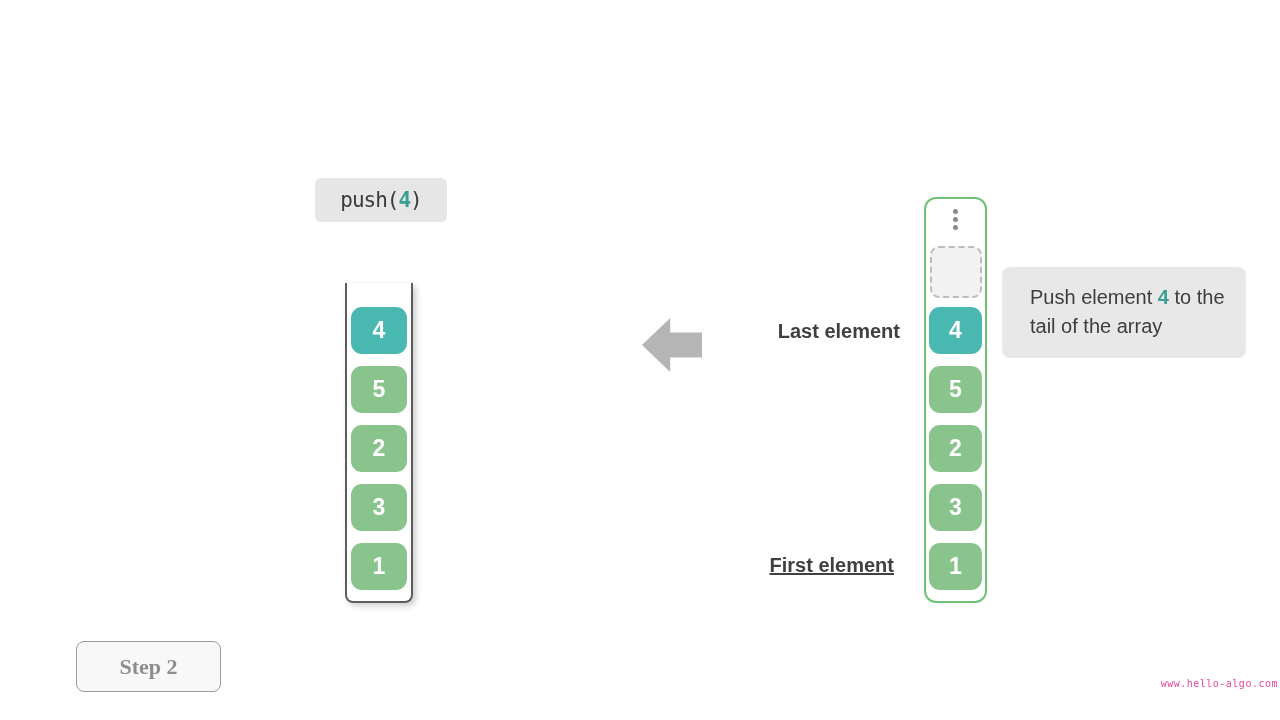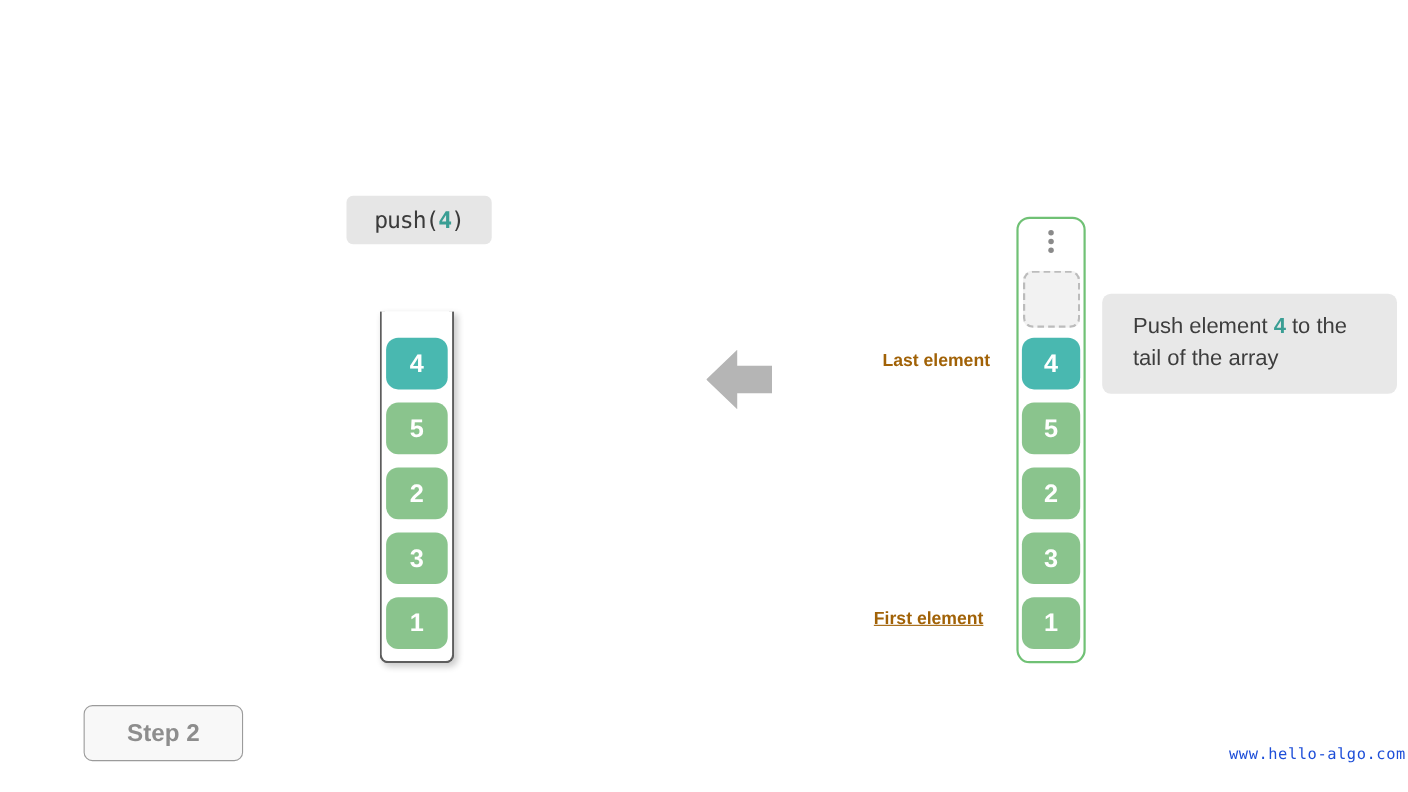--- a/index.html
+++ b/index.html
@@ -88,71 +88,71 @@
   
   .arrow {
     position: absolute;
     left: 602px; top: 318px;
     width: 60px; height: 54px;
     background: var(--arrow-gray, #b5b5b5);
     clip-path: polygon(0 50%, 47% 0, 47% 27%, 100% 27%, 100% 73%, 47% 73%, 47% 100%);
   }
   .label-last, .label-first {
     position: absolute;
-    font-size: 16px; font-weight: bold;
-    color: #a16207;
+    font-size: 20px; font-weight: bold;
+    color: #404040;
     white-space: nowrap;
   }
   .label-last  { top: 320px; right: 420px; }
   .label-first { top: 554px; right: 426px; text-decoration: underline; }
   .caption {
     position: absolute;
     left: 439px; top: 427px; width: 400px;
     text-align: center;
     font-size: 20px;
     color: #8f8f8f;
     white-space: nowrap;
   }
 
   
   .callout {
     position: absolute;
     left: 962px; top: 267px;
-    width: 268px;
+    width: 244px;
     box-sizing: border-box;
     background: #e8e8e8;
     border-radius: 8px;
     padding: 16px 16px 17px 28px;
     font-size: 20px;
     line-height: 29px;
     color: #3d3d3d;
   }
 
   
   .step-badge {
     position: absolute;
     left: 36px; top: 641px;
     width: 145px; height: 51px;
     box-sizing: border-box;
     background: #f8f8f8;
     border: 1.5px solid #9b9b9b;
     border-radius: 8px;
     display: flex; align-items: center; justify-content: center;
-    font-family: Liberation Sans, sans-serif;
+    font-family: Liberation Serif, serif;
     font-size: 22px; font-weight: bold;
     color: #8d8d8d;
   }
 
   
   .watermark {
     position: absolute;
     right: 42px; top: 678px;
     font-family: "DejaVu Sans Mono", monospace;
-    font-size: 14px;
-    color: #1d4ed8;
+    font-size: 10px;
+    color: #ec4899;
     letter-spacing: 0.5px;
   }
 </style>
 </head>
 <body>
 
 <div class="canvas">
 
   <div class="op-badge">
     <span>push(</span>

